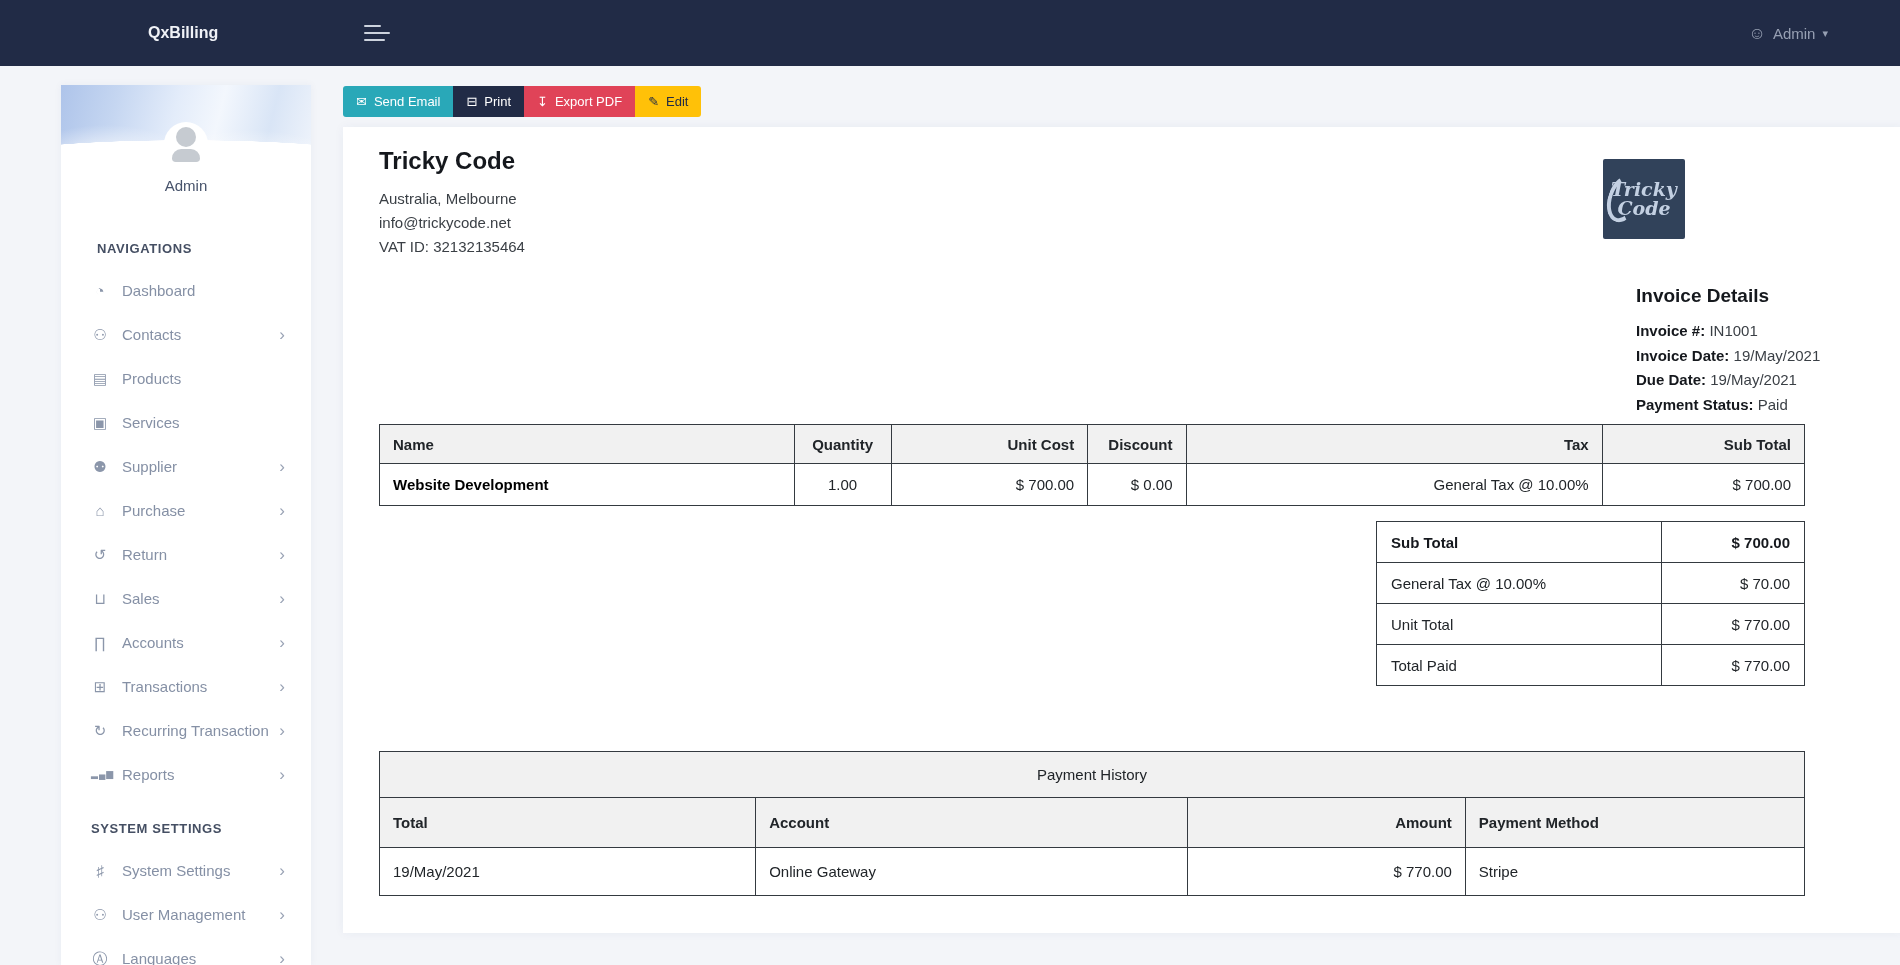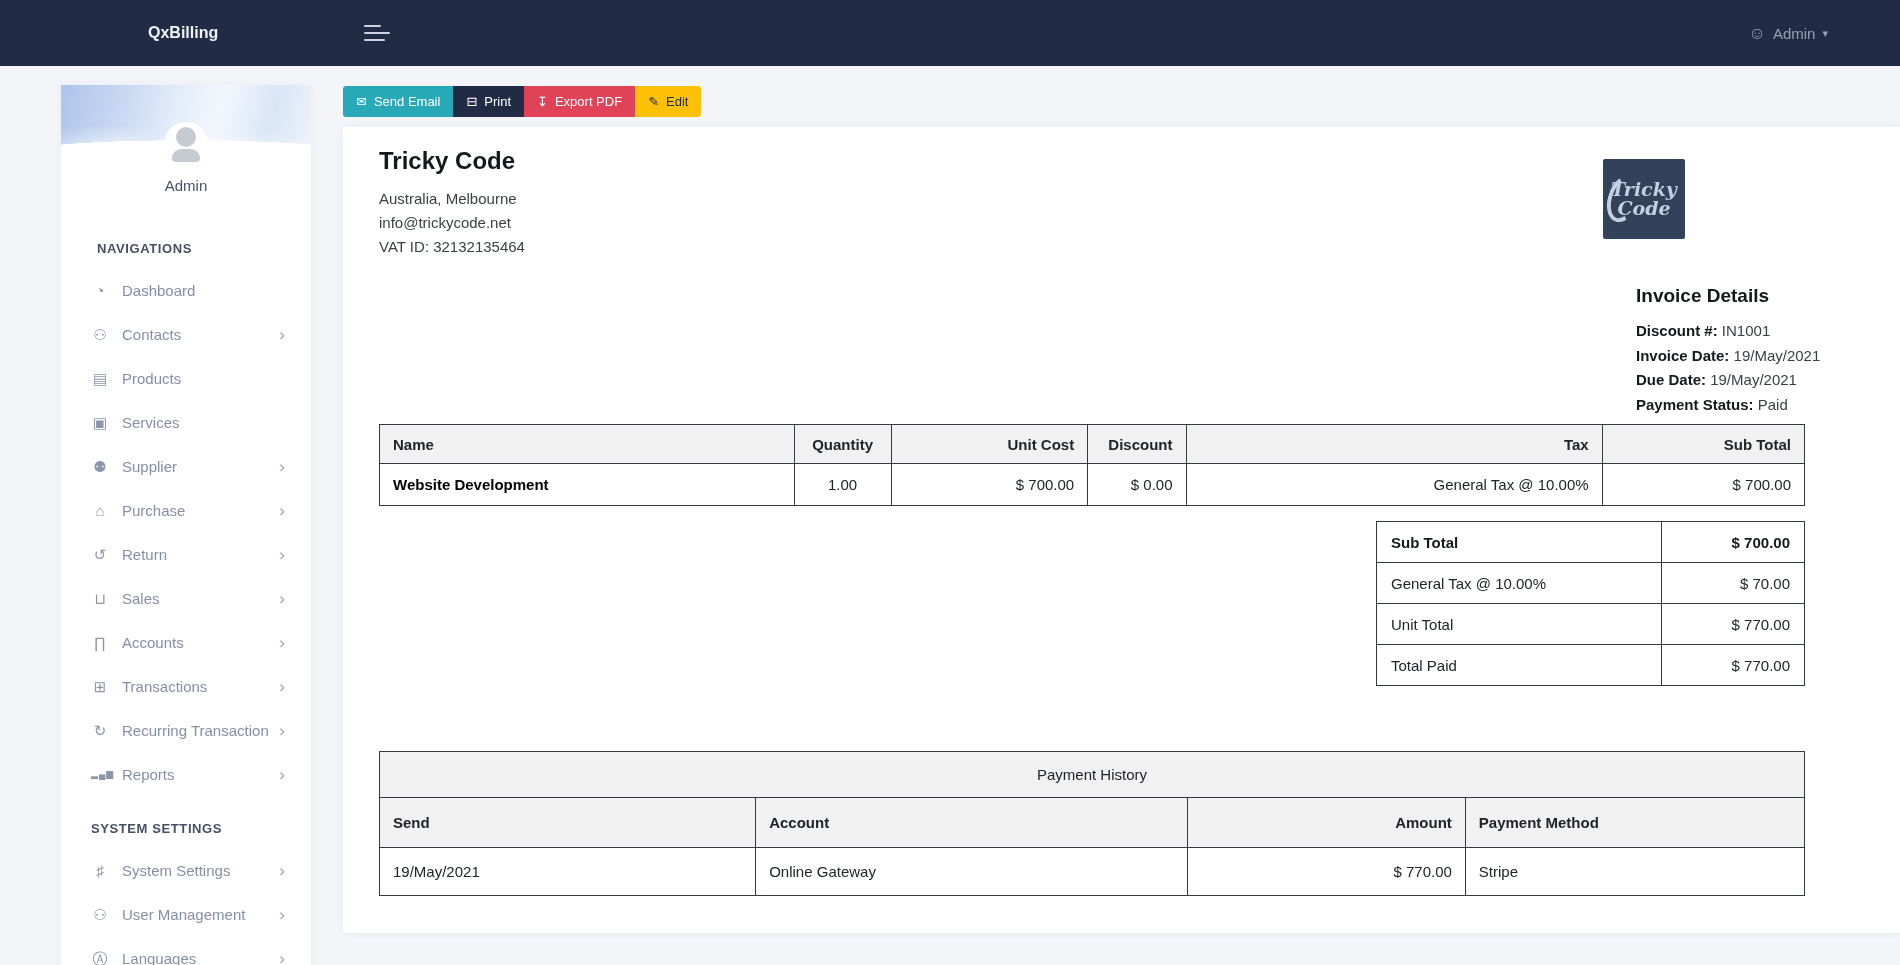--- a/index.html
+++ b/index.html
@@ -247,21 +247,21 @@
   <div class="logo">
     <span class="arc"></span>
     <span class="l-txt">Tricky</span>
     <span class="l-txt">Code</span>
   </div>
 
 
   <div class="invoice-details">
     <div class="blk-title">Invoice Details</div>
     <div class="line">
-      <span class="lbl">Discount #:</span>
+      <span class="lbl">Invoice #:</span>
       <span>IN1001</span>
     </div>
     <div class="line">
       <span class="lbl">Invoice Date:</span>
       <span>19/May/2021</span>
     </div>
     <div class="line">
       <span class="lbl">Due Date:</span>
       <span>19/May/2021</span>
     </div>
@@ -335,21 +335,21 @@
         <col style="width:26.4%">
           <col style="width:30.3%">
           <col style="width:19.5%">
           <col style="width:23.8%">
       </colgroup>
       <tbody>
           <tr class="title-row">
         <th colspan="4">Payment History</th>
       </tr>
       <tr class="hdr">
-        <th>Send</th>
+        <th>Total</th>
         <th>Account</th>
         <th class="ta-r">Amount</th>
         <th>Payment Method</th>
       </tr>
       <tr>
         <td>19/May/2021</td>
         <td>Online Gateway</td>
         <td class="ta-r">$ 770.00</td>
         <td>Stripe</td>
       </tr>

